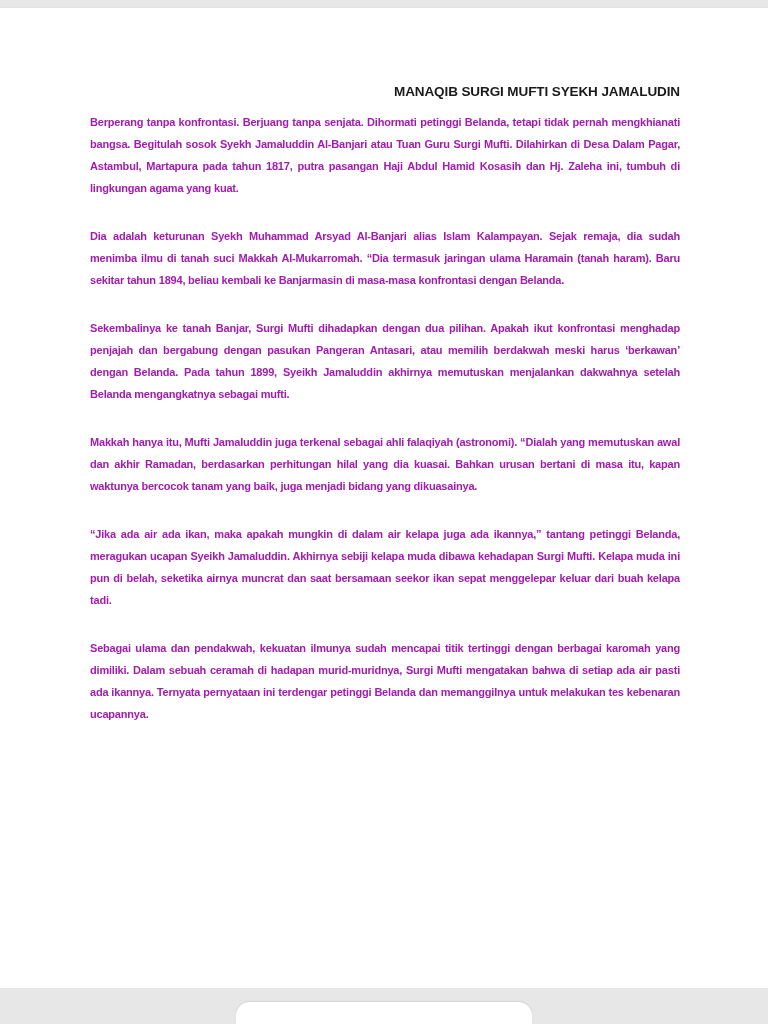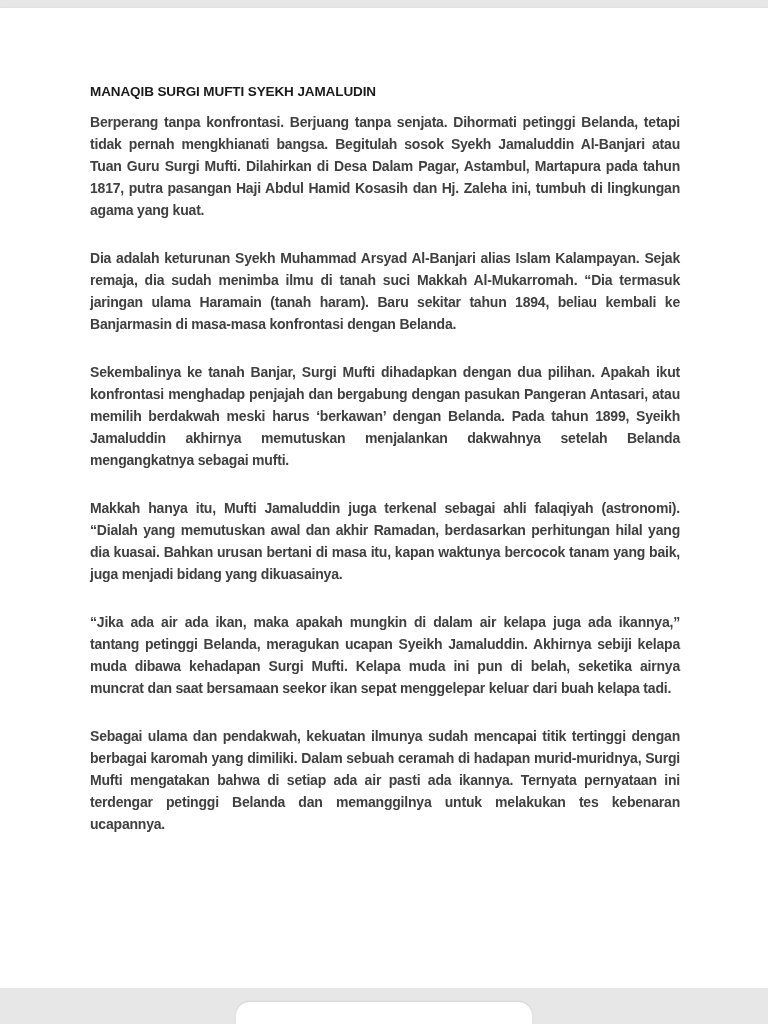--- a/index.html
+++ b/index.html
@@ -26,34 +26,34 @@
     background: #ffffff;
     box-shadow: 0 1px 3px rgba(0,0,0,0.15);
   }
   .content {
     padding: 76px 88px 0 90px;
     color: #1a1a1a;
   }
   .doc-title {
     font-size: 13.5px;
     font-weight: bold;
-    text-align: left;
+    text-align: right;
     letter-spacing: -0.1px;
     margin: 0 0 12px 0;
     color: #1a1a1a;
   }
   .doc-paragraph {
-    font-size: 14px;
+    font-size: 11px;
     font-weight: bold;
     letter-spacing: -0.2px;
     line-height: 22px;
     text-align: justify;
     text-justify: inter-word;
     margin: 0 0 26px 0;
-    color: #404040;
+    color: #a21caf;
   }
   .bottom-band {
     position: absolute;
     left: 0;
     top: 988px;
     width: 768px;
     height: 36px;
     background: #e7e7e7;
   }
   .next-page-edge {

